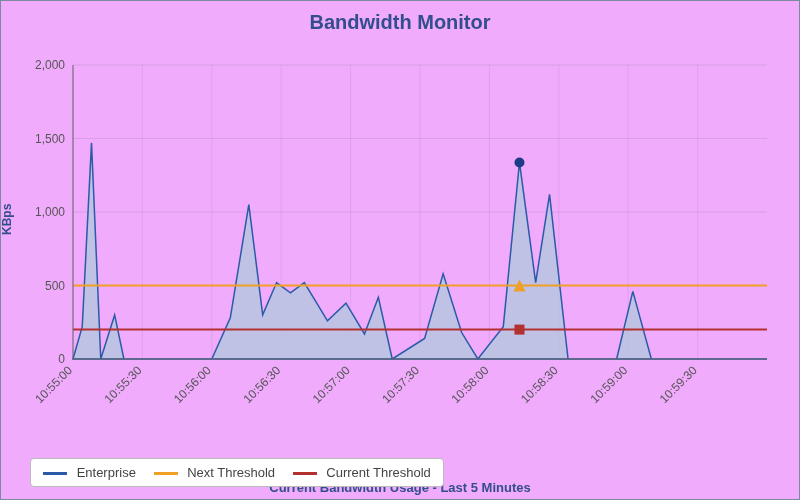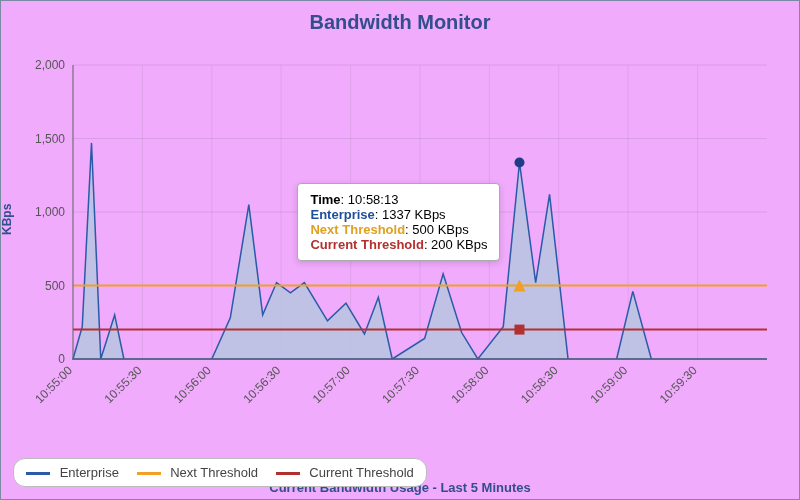--- a/index.html
+++ b/index.html
@@ -2,21 +2,21 @@
 <html><head>
 <meta charset="utf-8">
 <style>
   html, body { margin:0; padding:0; font-family:"Trebuchet MS","Lucida Grande",Verdana,sans-serif; }
   .frame { width:798px; height:498px; border:1px solid #7a8aa0; background:#f0abfc; position:relative; }
   .title { text-align:center; font-size:20px; font-weight:bold; color:#334e8c; padding-top:10px; }
   .chart-wrap { position:absolute; left:12px; right:12px; top:40px; bottom:70px; }
   .plot-area { position:absolute; left:60px; right:20px; top:24px; bottom:70px; }
   .ylabel { position:absolute; left:-6px; top:50%; transform:rotate(-90deg) translate(0,-50%); transform-origin:left top; font-size:12px; font-weight:bold; color:#334e8c; }
   .subtitle { position:absolute; bottom:-66px; left:0; right:0; text-align:center; font-size:13px; font-weight:bold; color:#334e8c; }
-  .legend { position:absolute; left:12px; bottom:12px; border:1px solid #bbb; border-radius:12px; padding:6px 12px; font-size:13px; color:#444; background:#fff; }
+  .legend { position:absolute; left:29px; bottom:12px; border:1px solid #bbb; border-radius:4px; padding:6px 12px; font-size:13px; color:#444; background:#fff; }
   .legend span.swatch { display:inline-block; width:24px; height:0; border-top:3px solid; vertical-align:middle; margin:0 6px 0 14px; }
   .legend span.swatch:first-child { margin-left:0; }
   .tooltip { position:absolute; background:#fff; border:1px solid #aaa; border-radius:4px; padding:8px 12px; font-size:13px; box-shadow:0 2px 6px rgba(0,0,0,0.15); white-space:nowrap; }
   .tooltip .tt-label { font-weight:bold; }
   .tt-time { color:#000; }
   .tt-ent { color:#1f4e9c; }
   .tt-next { color:#e0a020; }
   .tt-curr { color:#b23030; }
 </style>
 </head>
@@ -74,19 +74,13 @@
 
   <div class="legend">
     <span class="swatch" style="border-top-color:#2b5aa8"></span>
     <span>Enterprise</span>
     <span class="swatch" style="border-top-color:#f0a024"></span>
     <span>Next Threshold</span>
     <span class="swatch" style="border-top-color:#b23030"></span>
     <span>Current Threshold</span>
   </div>
 
-  <div class="tooltip" id="tooltip" style="left: 296.473px; top: 182.461px;">
-    <div><span class="tt-label tt-time">Time</span>: <span>10:58:13</span></div>
-    <div><span class="tt-label tt-ent">Enterprise</span>: <span>1337 KBps</span></div>
-    <div><span class="tt-label tt-next">Next Threshold</span>: <span>500 KBps</span></div>
-    <div><span class="tt-label tt-curr">Current Threshold</span>: <span>200 KBps</span></div>
-  </div>
 </div>
 
 </body></html>

